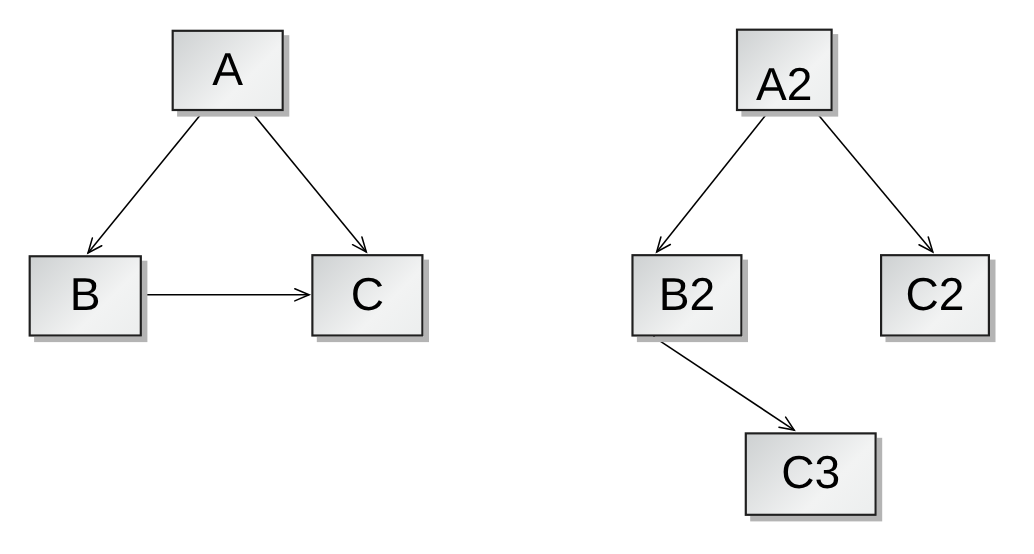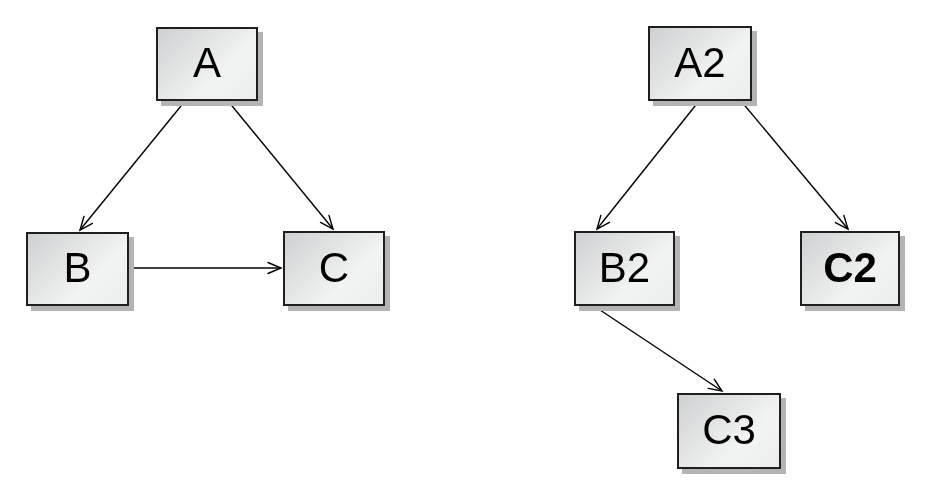--- a/index.html
+++ b/index.html
@@ -71,26 +71,26 @@
   <div id="nodes-layer">
       <div class="node" style="left: 156px; top: 27px; width: 102px; height: 74px;">
         <span class="node-label">A</span>
       </div>
       <div class="node" style="left: 26px; top: 232px; width: 103px; height: 74px;">
         <span class="node-label">B</span>
       </div>
       <div class="node" style="left: 283px; top: 231px; width: 102px; height: 75px;">
         <span class="node-label">C</span>
       </div>
-      <div class="node" style="left: 648px; top: 26px; width: 104px; height: 75px;">
+      <div class="node" style="left: 669px; top: 26px; width: 88px; height: 75px; align-items: flex-end;">
         <span class="node-label">A2</span>
       </div>
       <div class="node" style="left: 542px; top: 231px; width: 101px; height: 75px; margin-left: 32px;">
         <span class="node-label">B2</span>
       </div>
-      <div class="node" style="left: 800px; top: 231px; width: 100px; height: 75px; font-weight: bold;">
+      <div class="node" style="left: 800px; top: 231px; width: 100px; height: 75px;">
         <span class="node-label">C2</span>
       </div>
-      <div class="node" style="left: 677px; top: 393px; width: 104px; height: 76px;">
+      <div class="node" style="left: 677px; top: 393px; width: 120px; height: 76px;">
         <span class="node-label">C3</span>
       </div>
     </div>
 </div>
 
 </body></html>

